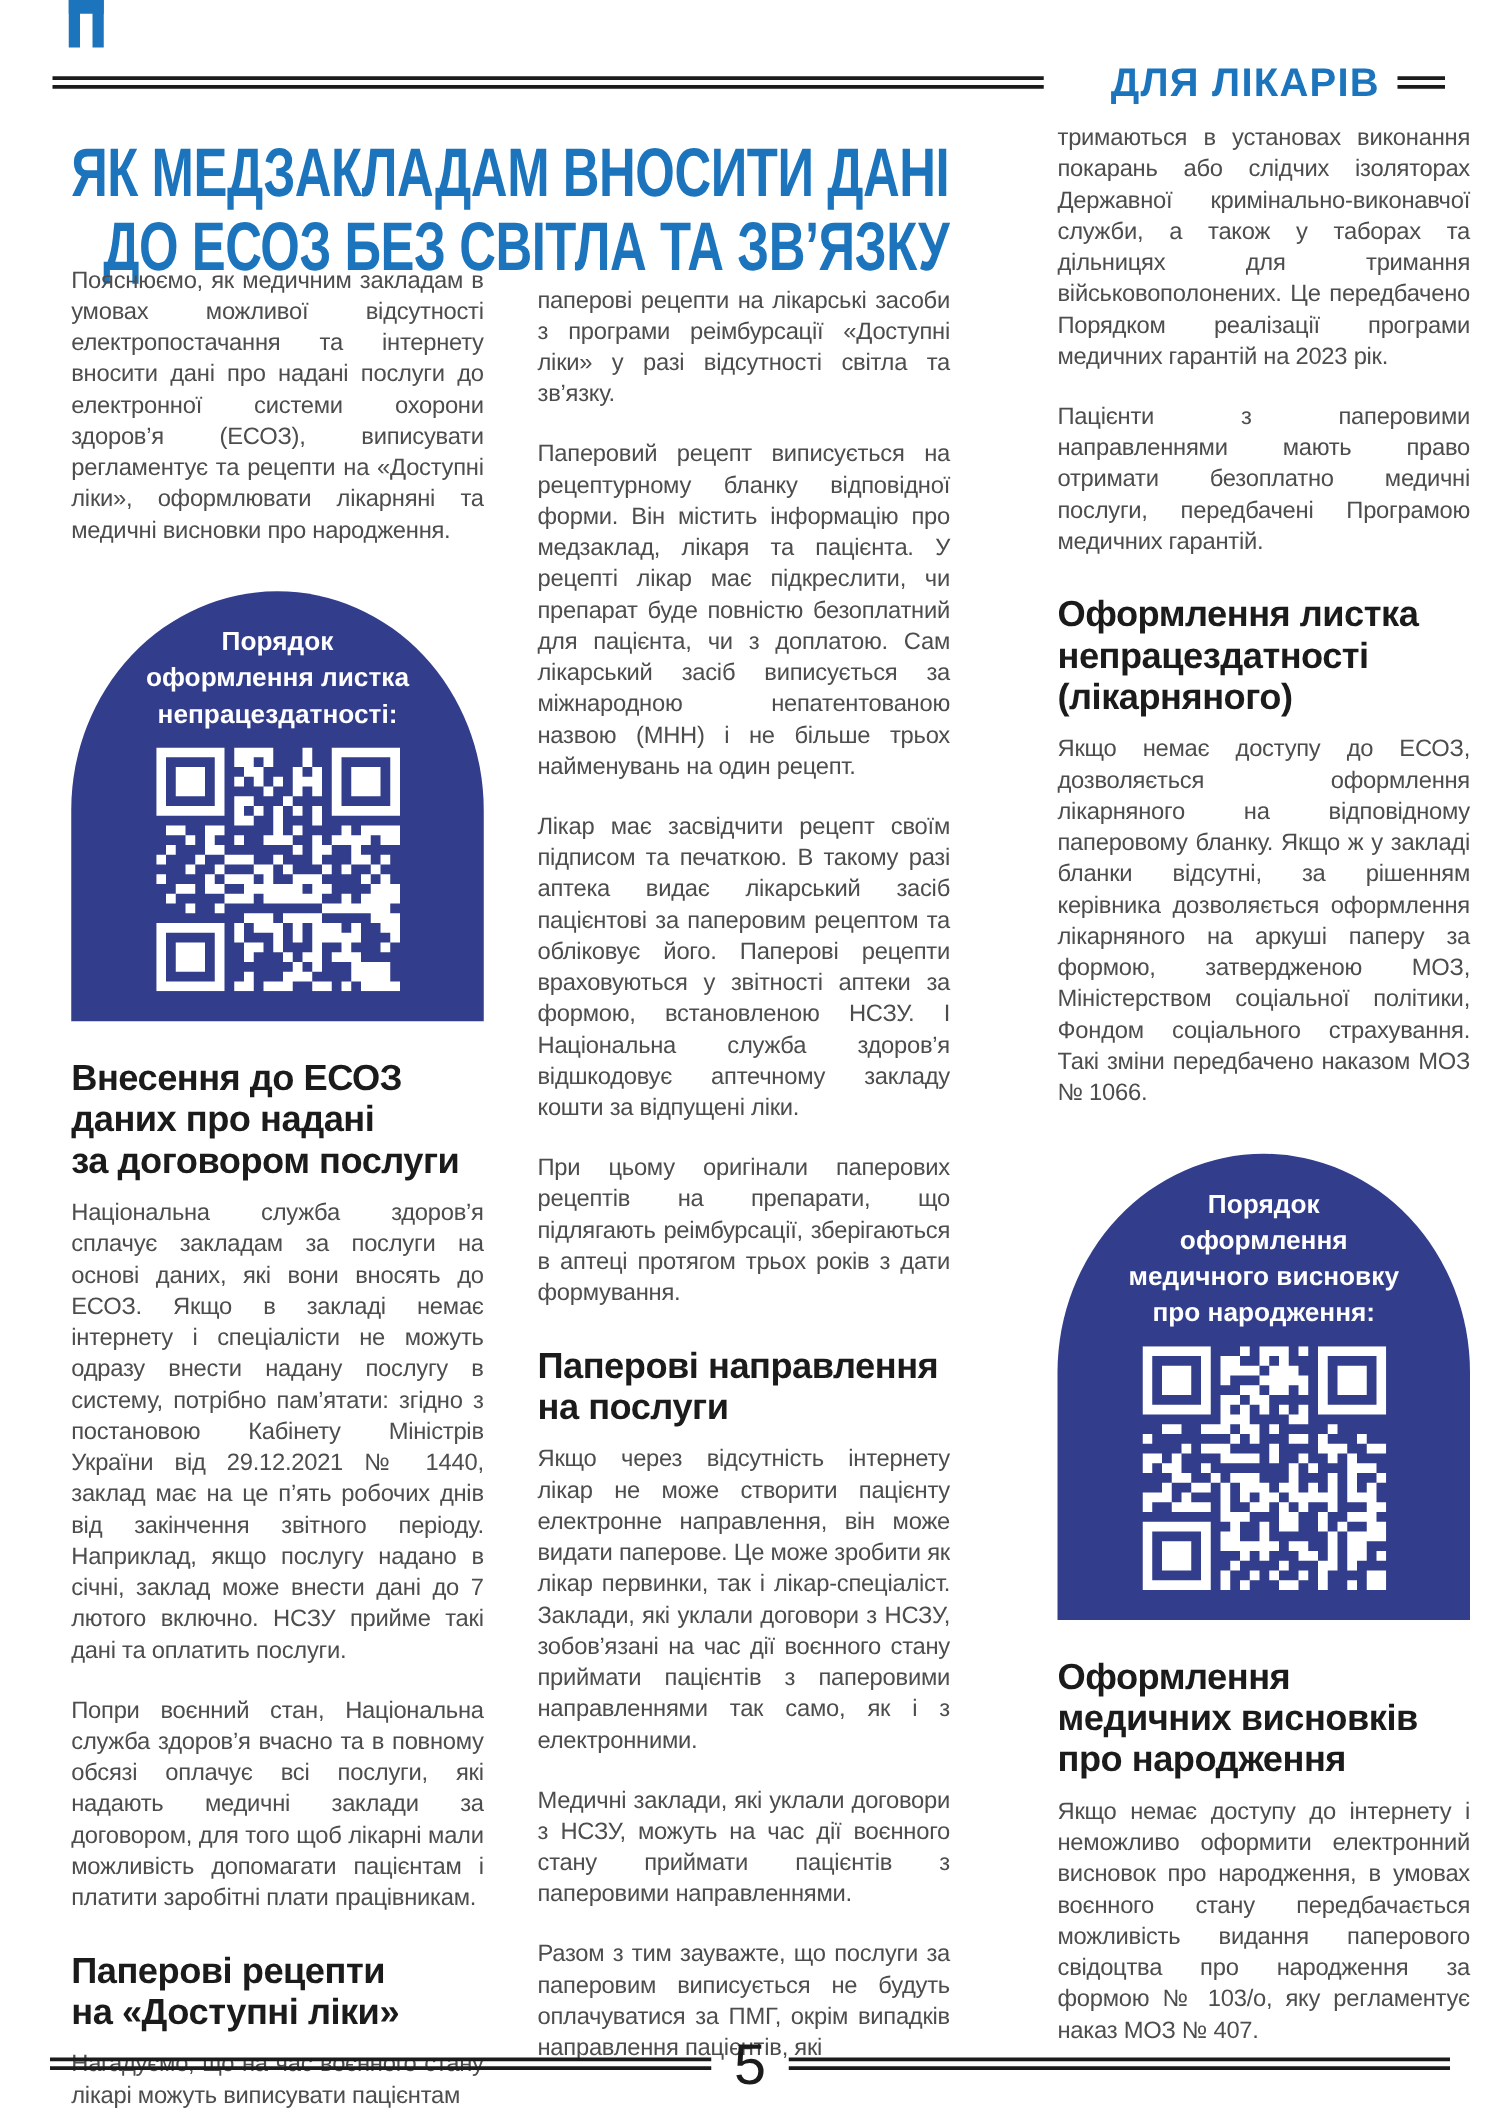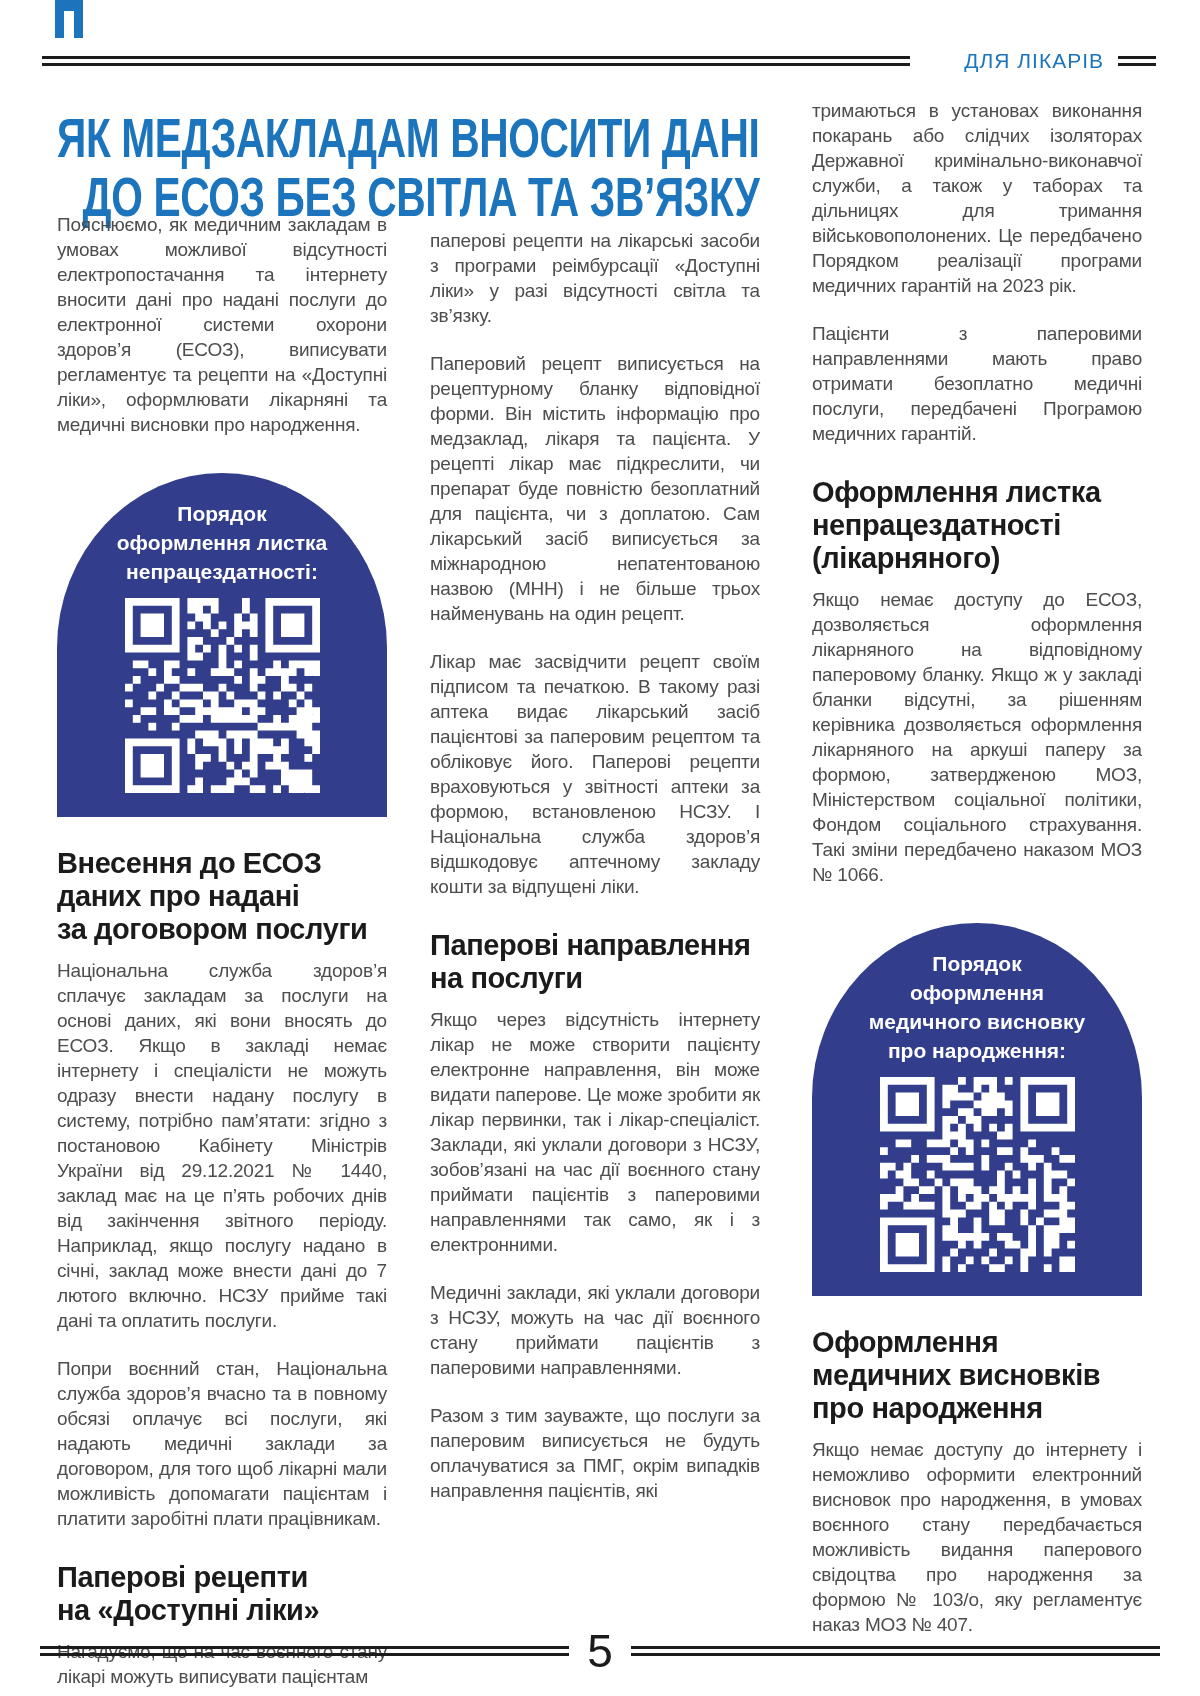--- a/index.html
+++ b/index.html
@@ -19,31 +19,31 @@
   }
   .header-row{
     position:absolute;left:42px;right:44px;top:50px;display:flex;align-items:center;gap:14px;
   }
   .dbl-line{
     height:10px;box-sizing:border-box;border-top:3px solid var(--ink);border-bottom:3px solid var(--ink);
   }
   .header-rule-left{flex:1;}
   .header-rule-right{width:38px;}
   .header-label{
-    color:var(--accent);font-size:21px;font-weight:400;letter-spacing:1px;white-space:nowrap;line-height:1;margin-left:40px;
+    color:var(--accent);font-size:32px;font-weight:700;letter-spacing:1px;white-space:nowrap;line-height:1;margin-left:40px;
   }
   .article-title{
     position:absolute;left:57px;top:72px;color:var(--accent);font-weight:700;
     font-size:55px;line-height:59px;letter-spacing:-0.5px;text-align:right;
   }
   .article-title .t-line{display:block;transform:scaleX(0.74);transform-origin:left center;white-space:nowrap;}
   .col{position:absolute;width:330px;}
   #col-0{left:57px;top:212px;}
   #col-1{left:430px;top:228px;}
-  #col-2{left:812px;top:98px;}
+  #col-2{left:846px;top:98px;}
   .body-p{
     margin:0 0 23px 0;font-size:19px;line-height:25px;color:var(--body);
     text-align:justify;letter-spacing:-0.2px;
   }
   .col-heading{
     margin:30px 0 12px 0;font-size:29px;line-height:33px;color:var(--ink);
     font-weight:700;letter-spacing:-0.4px;white-space:pre-line;
   }
   .col .col-heading:first-child{margin-top:0;}
   .qr-card{
@@ -94,20 +94,21 @@
     <p class="body-p">Національна служба здоров’я сплачує закладам за послуги на основі даних, які вони вносять до ЕСОЗ. Якщо в закладі немає інтернету і спеціалісти не можуть одразу внести надану послугу в систему, потрібно пам’ятати: згідно з постановою Кабінету Міністрів України від 29.12.2021 № 1440, заклад має на це п’ять робочих днів від закінчення звітного періоду. Наприклад, якщо послугу надано в січні, заклад може внести дані до 7 лютого включно. НСЗУ прийме такі дані та оплатить послуги.</p>
     <p class="body-p">Попри воєнний стан, Національна служба здоров’я вчасно та в повному обсязі оплачує всі послуги, які надають медичні заклади за договором, для того щоб лікарні мали можливість допомагати пацієнтам і платити заробітні плати працівникам.</p>
     <h2 class="col-heading">Паперові рецепти
 на «Доступні ліки»</h2>
     <p class="body-p">Нагадуємо, що на час воєнного стану лікарі можуть виписувати пацієнтам</p>
   </div>
 <div class="col" id="col-1">
     <p class="body-p">паперові рецепти на лікарські засоби з програми реімбурсації «Доступні ліки» у разі відсутності світла та зв’язку.</p>
     <p class="body-p">Паперовий рецепт виписується на рецептурному бланку відповідної форми. Він містить інформацію про медзаклад, лікаря та пацієнта. У рецепті лікар має підкреслити, чи препарат буде повністю безоплатний для пацієнта, чи з доплатою. Сам лікарський засіб виписується за міжнародною непатентованою назвою (МНН) і не більше трьох найменувань на один рецепт.</p>
     <p class="body-p">Лікар має засвідчити рецепт своїм підписом та печаткою. В такому разі аптека видає лікарський засіб пацієнтові за паперовим рецептом та обліковує його. Паперові рецепти враховуються у звітності аптеки за формою, встановленою НСЗУ. І Національна служба здоров’я відшкодовує аптечному закладу кошти за відпущені ліки.</p>
+    <p class="body-p">При цьому оригінали паперових рецептів на препарати, що підлягають реімбурсації, зберігаються в аптеці протягом трьох років з дати формування.</p>
     <h2 class="col-heading">Паперові направлення
 на послуги</h2>
     <p class="body-p">Якщо через відсутність інтернету лікар не може створити пацієнту електронне направлення, він може видати паперове. Це може зробити як лікар первинки, так і лікар-спеціаліст. Заклади, які уклали договори з НСЗУ, зобов’язані на час дії воєнного стану приймати пацієнтів з паперовими направленнями так само, як і з електронними.</p>
     <p class="body-p">Медичні заклади, які уклали договори з НСЗУ, можуть на час дії воєнного стану приймати пацієнтів з паперовими направленнями.</p>
     <p class="body-p">Разом з тим зауважте, що послуги за паперовим виписується не будуть оплачуватися за ПМГ, окрім випадків направлення пацієнтів, які</p>
   </div>
 <div class="col" id="col-2">
     <p class="body-p">тримаються в установах виконання покарань або слідчих ізоляторах Державної кримінально-виконавчої служби, а також у таборах та дільницях для тримання військовополонених. Це передбачено Порядком реалізації програми медичних гарантій на 2023 рік.</p>
     <p class="body-p">Пацієнти з паперовими направленнями мають право отримати безоплатно медичні послуги, передбачені Програмою медичних гарантій.</p>
     <h2 class="col-heading">Оформлення листка

